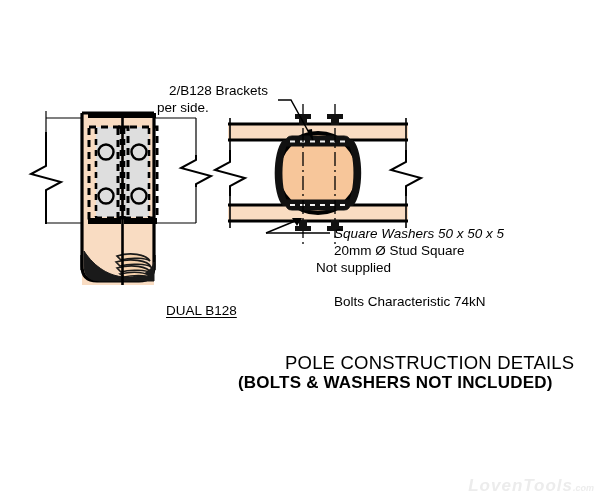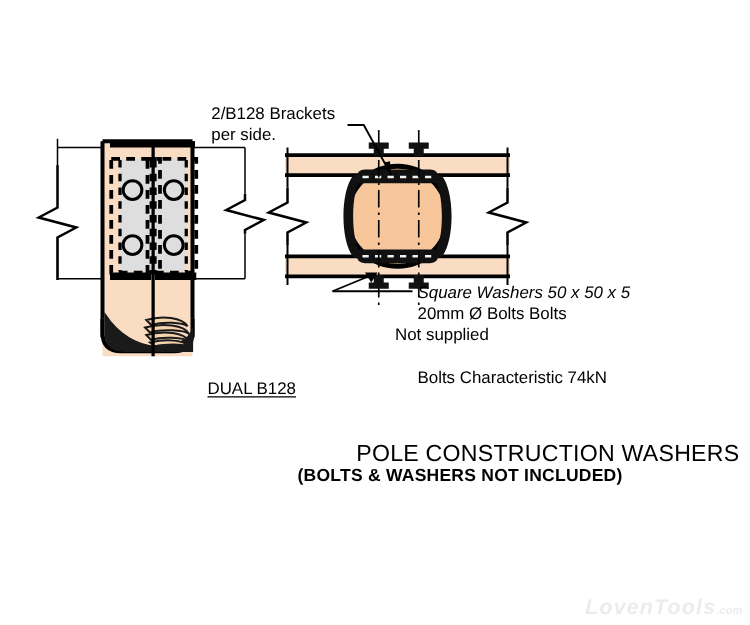--- a/index.html
+++ b/index.html
@@ -10,21 +10,21 @@
     position:relative;
     overflow:hidden;
     color:#000;
   }
   #stage{position:absolute;left:0;top:0;width:600px;height:500px;}
   svg.draw{position:absolute;left:0;top:0;width:600px;height:500px;}
   .txt{position:absolute;white-space:pre;line-height:1.25;}
   .t-note{font-size:13.5px;color:#000;}
   .t-label{font-size:13.5px;color:#000;text-decoration:underline;text-underline-offset:2px;}
   .t-title1{font-size:18.5px;letter-spacing:0.2px;}
-  .t-title2{font-size:14px;font-weight:bold;letter-spacing:0.2px;}
+  .t-title2{font-size:17px;font-weight:bold;letter-spacing:0.2px;}
   .wm{position:absolute;right:6px;bottom:4px;font-size:17px;font-weight:bold;
       font-style:italic;color:#ececec;letter-spacing:1px;font-family:"Liberation Sans",sans-serif;}
   .wm small{font-size:9px;letter-spacing:0;}
 </style>
 </head>
 <body>
 
 <div id="stage">
 
   <svg class="draw" viewBox="0 0 600 500">
@@ -171,28 +171,28 @@
     <polygon points="313,140 307,130 312,129" fill="#000"></polygon>
 
     <g stroke="#000" stroke-width="1.5" fill="none">
       <polyline points="330,233 266,233"></polyline>
       <line x1="266" y1="233" x2="300" y2="219"></line>
     </g>
     <polygon points="302,218 292,218 297,226" fill="#000"></polygon>
   </svg>
 
   <div class="txt t-note" style="left:169px;top:83px;">2/B128 Brackets</div>
-  <div class="txt t-note" style="left:169px;top:100px;">per side.</div>
+  <div class="txt t-note" style="left:157px;top:100px;">per side.</div>
 
   <div class="txt t-label" style="left:166px;top:303px;">DUAL B128</div>
 
   <div class="txt t-note" style="left:334px;top:226px;font-style:italic;">Square Washers 50 x 50 x 5</div>
-  <div class="txt t-note" style="left:334px;top:243px;">20mm Ø Bolts Bolts</div>
+  <div class="txt t-note" style="left:334px;top:243px;">20mm Ø Stud Square</div>
   <div class="txt t-note" style="left:316px;top:260px;">Not supplied</div>
 
   <div class="txt t-note" style="left:334px;top:294px;">Bolts Characteristic 74kN</div>
 
-  <div class="txt t-title1" style="left:285px;top:351px;">POLE CONSTRUCTION WASHERS</div>
+  <div class="txt t-title1" style="left:285px;top:351px;">POLE CONSTRUCTION DETAILS</div>
   <div class="txt t-title2" style="left:238px;top:372px;">(BOLTS &amp; WASHERS NOT INCLUDED)</div>
 
   <div class="wm"><span>LovenTools</span><small>.com</small></div>
 
 </div>
 
 </body></html>

